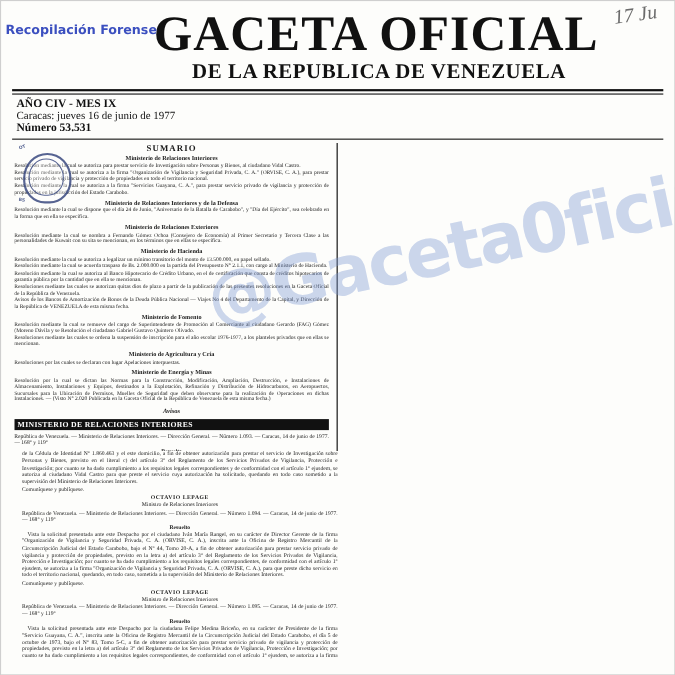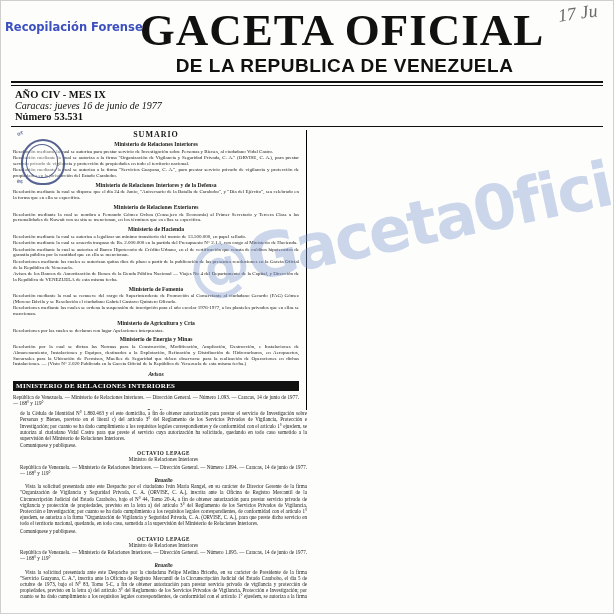--- a/index.html
+++ b/index.html
@@ -78,21 +78,21 @@
     font-family: "Liberation Serif", serif;
     font-weight: bold;
     font-size: 45px;
     letter-spacing: 1px;
     line-height: 46px;
     color: #111;
     margin: 0;
     padding: 0 0 0 70px;
   }
   .gaceta-sub {
-    font-family: Liberation Sans, sans-serif;
+    font-family: Liberation Serif, serif;
     font-weight: bold;
     font-size: 19px;
     letter-spacing: 0.5px;
     color: #111;
     margin: 2px 0 0 15px;
     padding-left: 60px;
   }
   .rule {
     height: 2px;
     background: #111;
@@ -157,21 +157,21 @@
     text-align: center;
     font-weight: bold;
     font-size: 5.6px;
     margin: 3px 0 1.5px 0;
   }
   .para {
     margin: 0 0 1.5px 0;
     text-indent: 5px;
   }
   .para.noind { text-indent: 0; }
-  .center { text-align: center; font-style: italic; }
+  .center { text-align: center; }
   .bold { font-weight: bold; }
 
   .blackbar {
     background: #111;
     color: #fff;
     font-weight: bold;
     font-size: 7px;
     letter-spacing: 0.3px;
     padding: 2px 3px;
     margin: 4px 0 3px 0;

